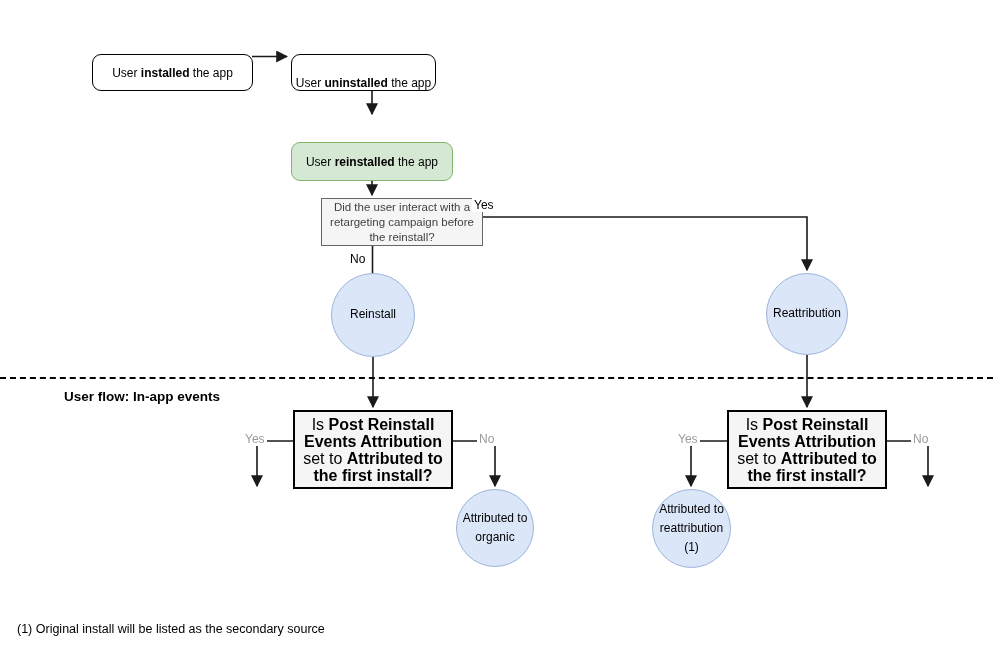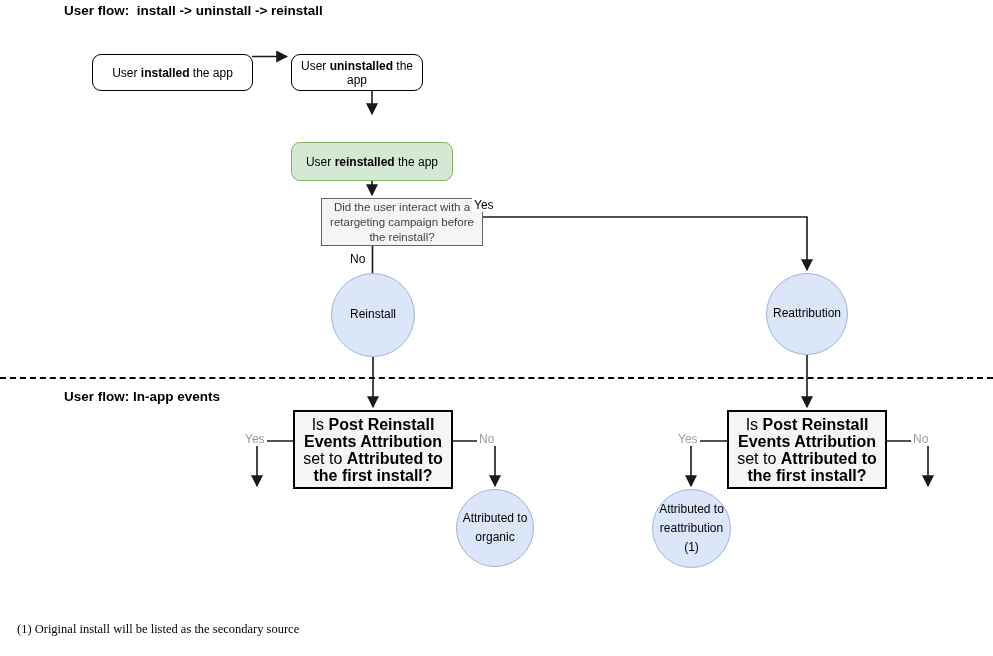--- a/index.html
+++ b/index.html
@@ -21,21 +21,21 @@
   .decision-gray{background:var(--gray-fill);border:1px solid var(--gray-stroke);
         color:#424242;font-size:11.5px;line-height:15px;padding:2px 4px;}
   .decision-bold{background:var(--gray-fill);border:2px solid #000;
         font-size:16px;line-height:17px;padding:2px 6px;align-items:center;}
   .circle{position:absolute;border-radius:50%;background:var(--blue-fill);
         border:1px solid var(--blue-stroke);display:flex;align-items:center;
         justify-content:center;text-align:center;font-size:12px;line-height:1.6;padding:4px;}
   .edge-label{position:absolute;font-size:12px;background:#fff;padding:0 2px;}
   .edge-label.muted{color:#9a9a9a;}
   .divider{position:absolute;left:0;top:377px;width:993px;border-top:2px dashed #000;}
-  .footnote{position:absolute;left:17px;top:622px;font-size:12.5px;font-family:Liberation Serif, serif;}
+  .footnote{position:absolute;left:17px;top:622px;font-size:12.5px;}
 </style>
 </head>
 <body>
 
 <div class="canvas">
 
   <svg class="connectors" viewBox="0 0 993 656" xmlns="http://www.w3.org/2000/svg">
     <defs>
       <marker id="arr" viewBox="0 0 10 10" refX="9" refY="5" markerWidth="7.5" markerHeight="7.5" orient="auto-start-reverse">
         <path d="M0,0 L10,5 L0,10 z" fill="#1a1a1a"></path>
@@ -51,27 +51,26 @@
       <path d="M807,355 L807,407" marker-end="url(#arr)"></path>
       <path d="M293,441 L257,441 L257,486" marker-end="url(#arr)"></path>
       <path d="M453,441 L495,441 L495,486" marker-end="url(#arr)"></path>
       <path d="M727,441 L691,441 L691,486" marker-end="url(#arr)"></path>
       <path d="M887,441 L928,441 L928,486" marker-end="url(#arr)"></path>
     </g>
   </svg>
 
   <div class="divider"></div>
 
-  <div class="section-title" style="left:64px;top:3px;">User flow:  install -&gt; uninstall -&gt; reinstall</div>
   <div class="section-title" style="left:64px;top:389px;">User flow: In-app events</div>
 
   <div class="node rounded" style="left:92px;top:38px;width:161px;height:37px;">
       <span><span>User </span><span style="font-weight: 700;">installed</span><span> the app</span></span>
     </div>
-  <div class="node rounded" style="left:291px;top:38px;width:132px;height:37px;">
+  <div class="node rounded" style="left:291px;top:38px;width:145px;height:37px;align-items:flex-end;">
       <span><span>User </span><span style="font-weight: 700;">uninstalled</span><span> the app</span></span>
     </div>
   <div class="node green rounded" style="left:291px;top:126px;width:162px;height:39px;">
       <span><span>User </span><span style="font-weight: 700;">reinstalled</span><span> the app</span></span>
     </div>
 
   <div class="node decision-gray" style="left:291px;top:198px;width:162px;height:48px;margin-left:30px;">Did the user interact with a retargeting campaign before the reinstall?</div>
 
   <div class="edge-label" style="left:472px;top:198px;">Yes</div>
   <div class="edge-label" style="left:348px;top:252px;">No</div>

